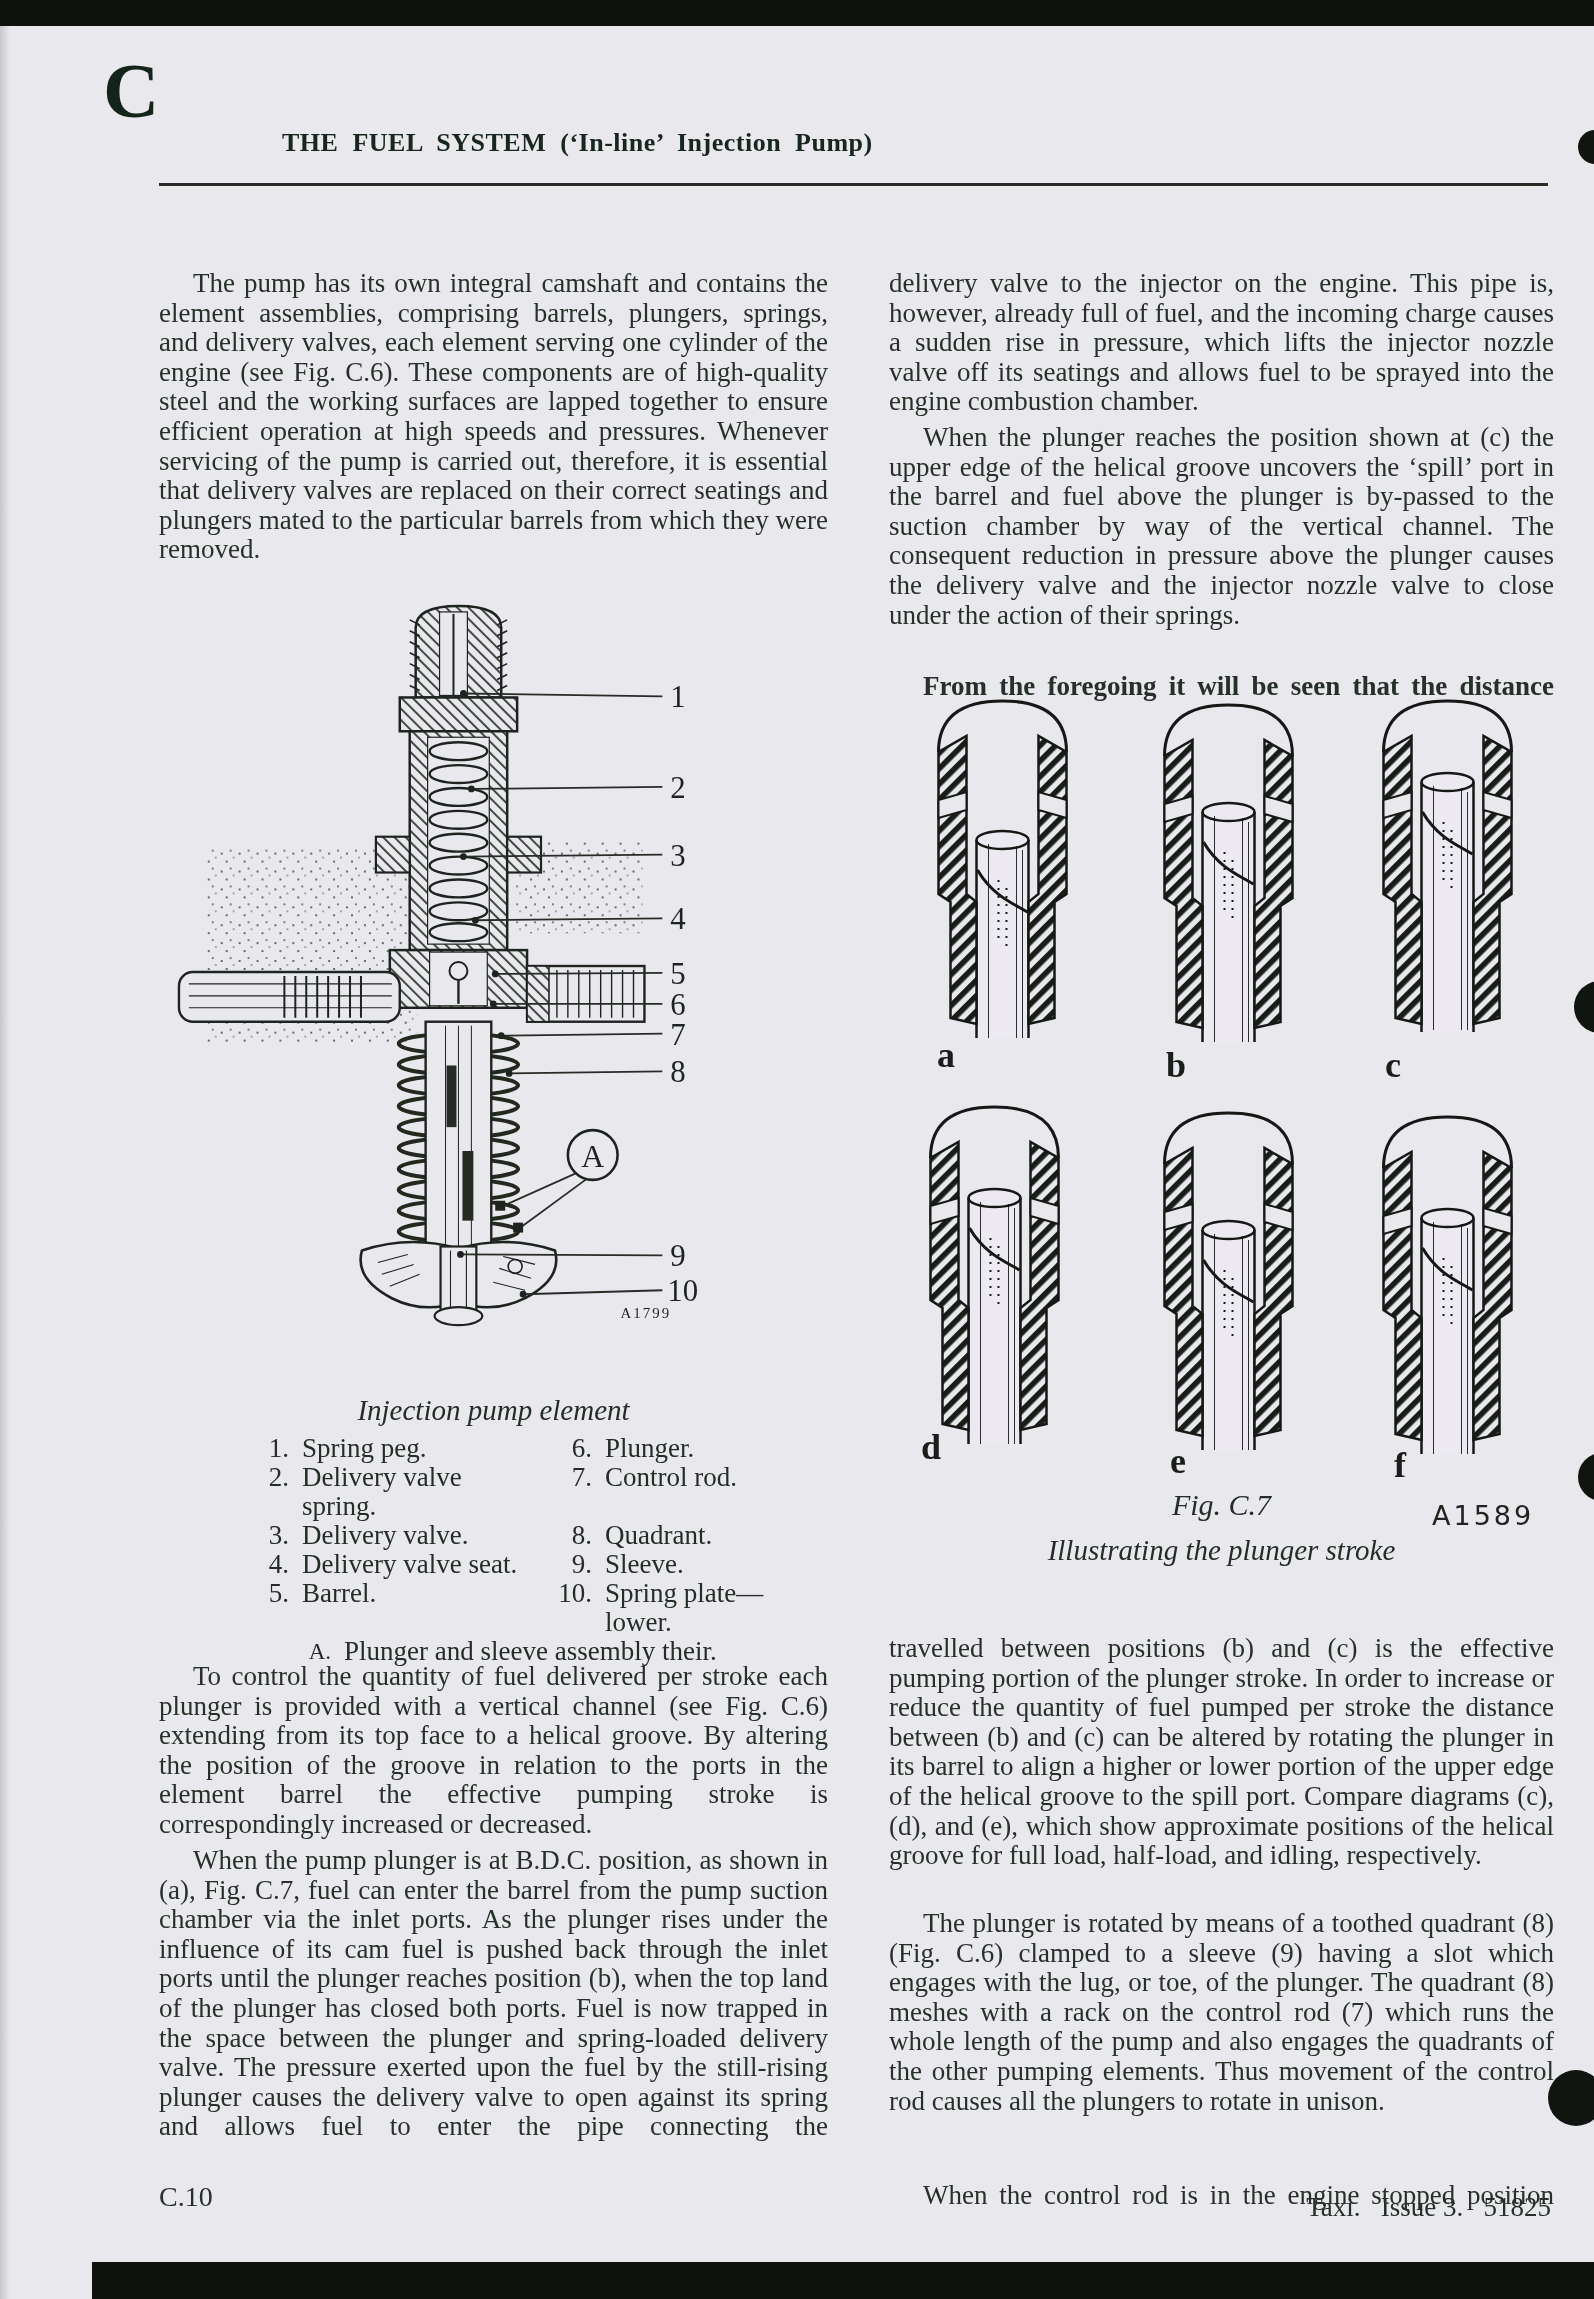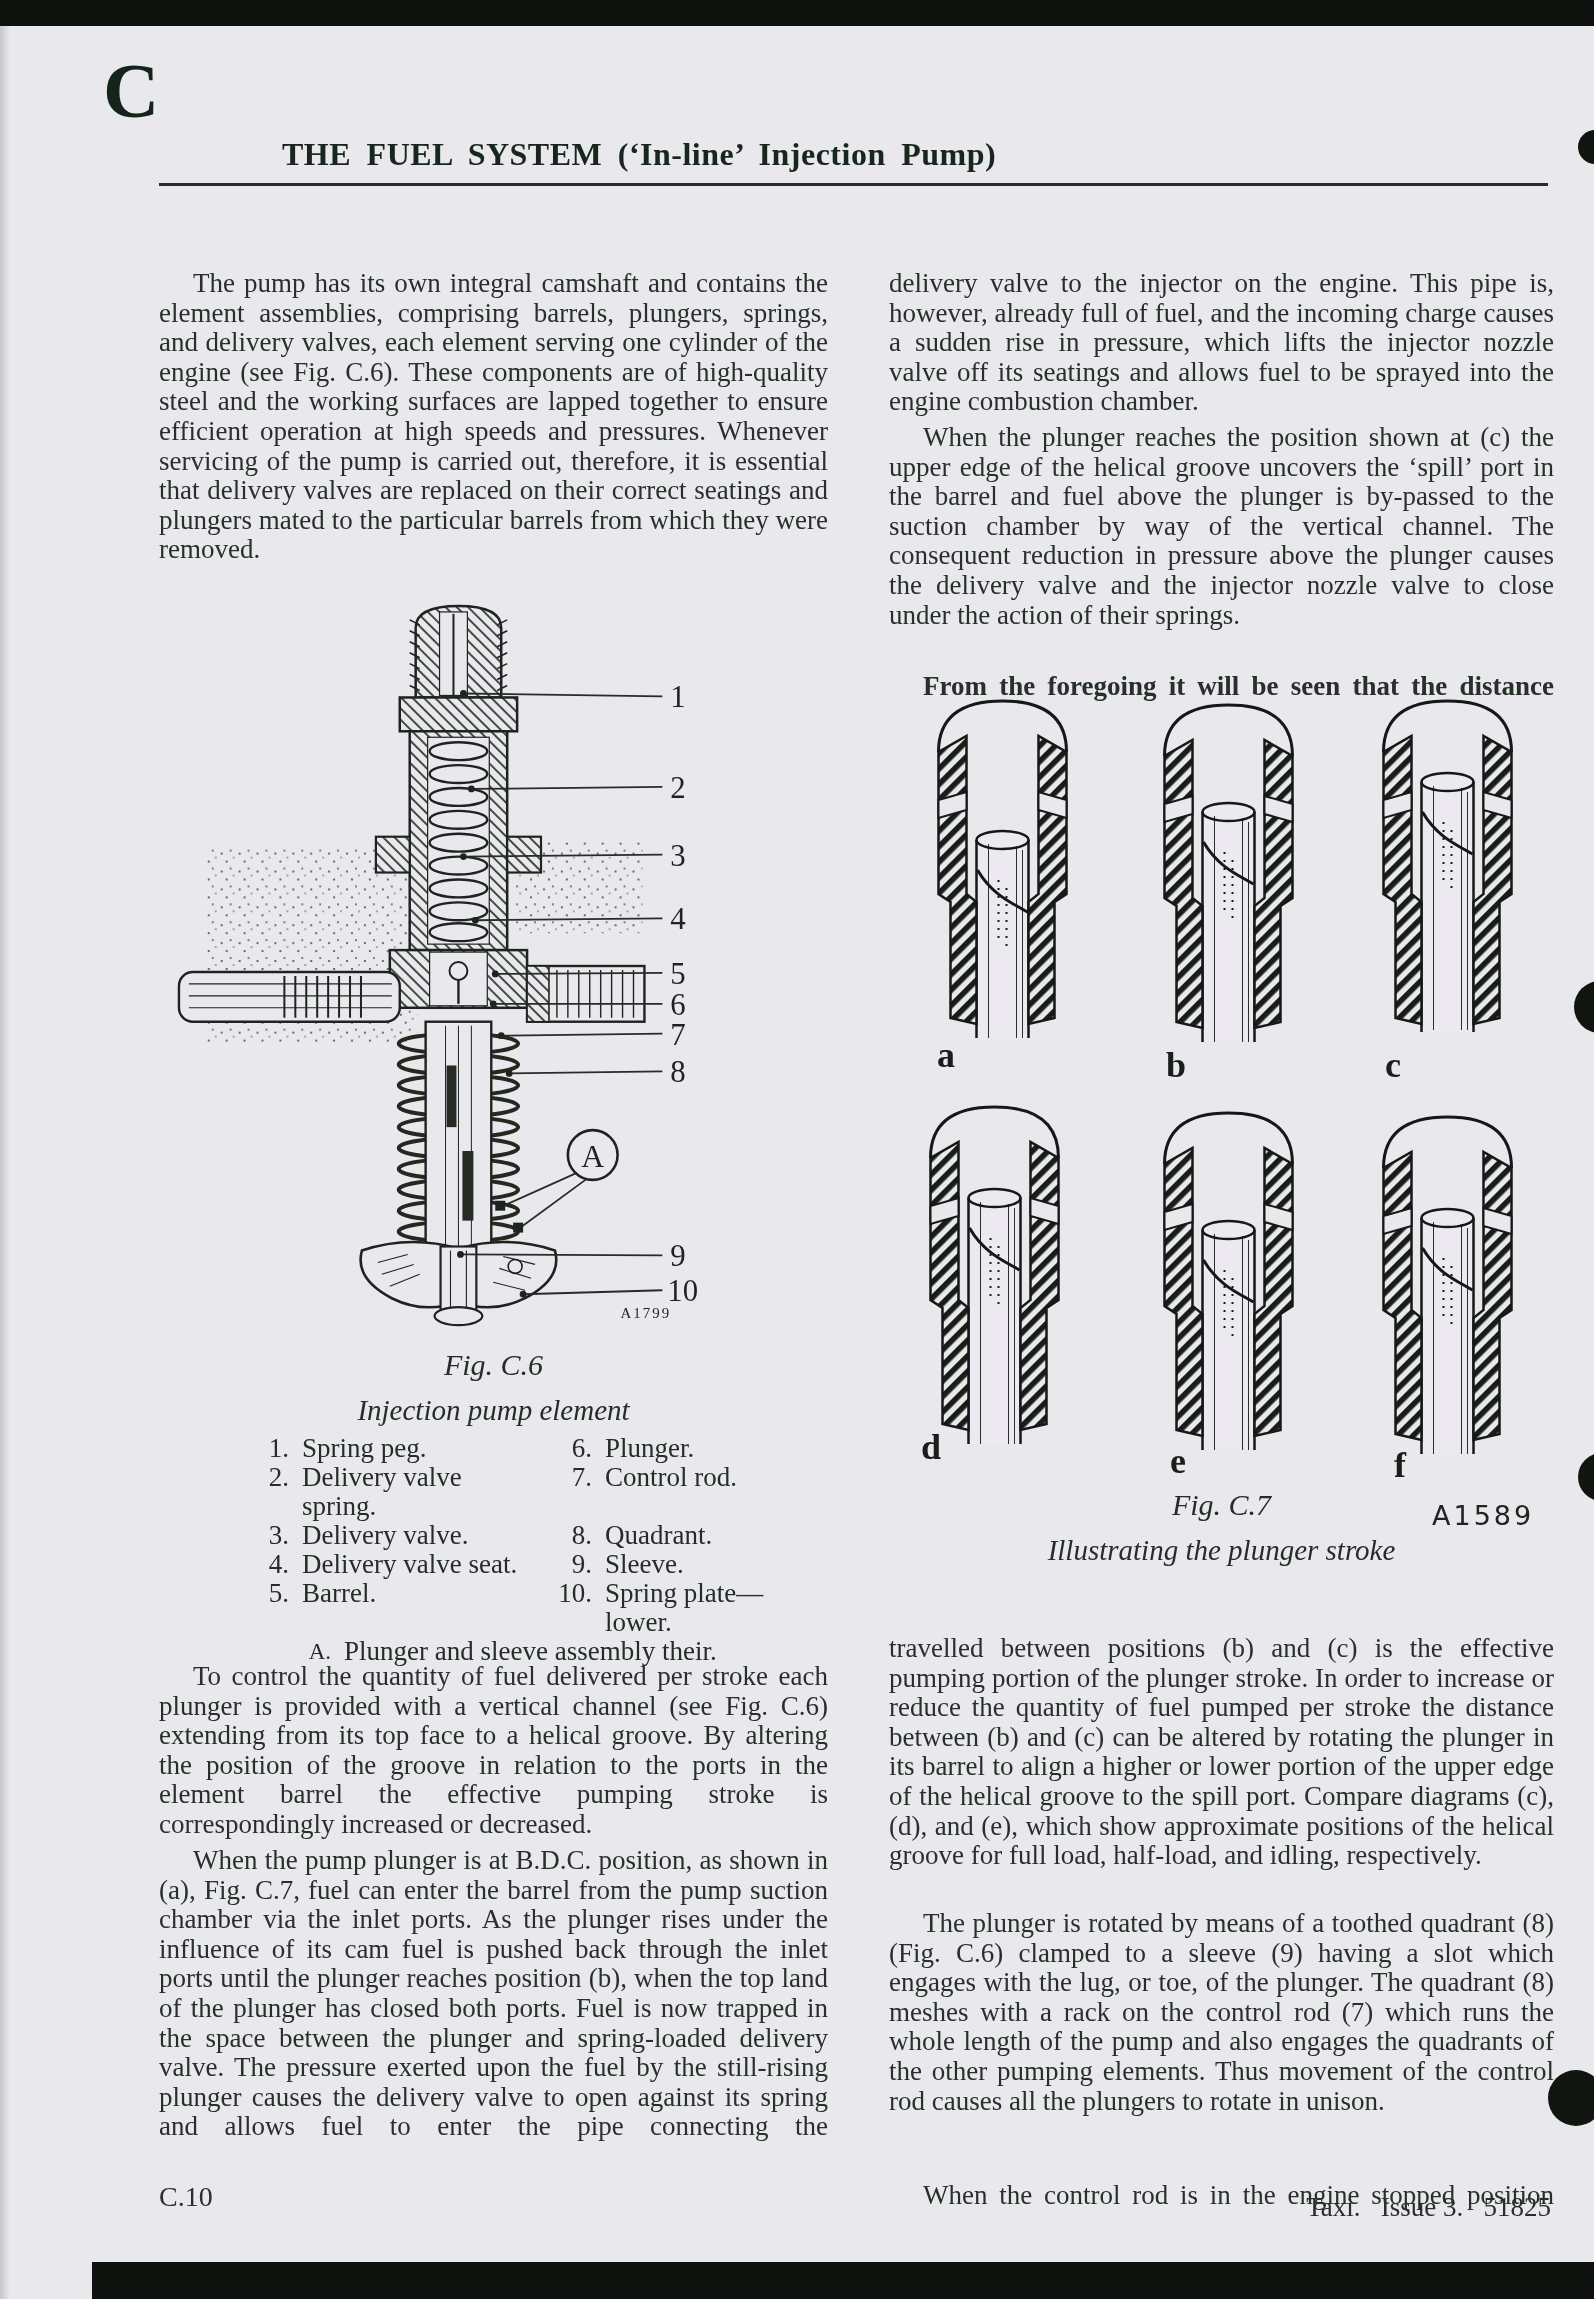--- a/index.html
+++ b/index.html
@@ -7,21 +7,21 @@
   .page{position:relative;width:1595px;height:2299px;background:#e9e8ed;overflow:hidden;
         font-family:"Liberation Serif",serif;color:#242e27;}
   .page::before{content:"";position:absolute;left:0;top:0;width:10px;height:100%;
         background:linear-gradient(90deg,#c7c7cd,#e9e8ed);}
   .bar{position:absolute;background:#0d120e;}
   .bar-top{left:0;top:0;width:1595px;height:26px;}
   .bar-bottom{left:92px;top:2262px;width:1503px;height:38px;}
   .blob{position:absolute;background:#10150f;border-radius:50%;}
   .section-letter{position:absolute;left:103px;top:52px;font-size:78px;font-weight:bold;
         color:#14241b;line-height:1;}
-  .page-title{position:absolute;left:282px;top:136px;font-size:32px;font-weight:bold;
+  .page-title{position:absolute;left:282px;top:128px;font-size:26px;font-weight:bold;
         color:#17271e;letter-spacing:0.5px;word-spacing:7px;white-space:nowrap;}
   .rule{position:absolute;left:159px;top:183px;width:1389px;height:3px;background:#272c25;}
   .col{position:absolute;top:242px;}
   .col-left{left:159px;width:669px;height:1980px;}
   .col-right{left:889px;width:665px;height:1980px;}
   .bp{position:absolute;left:0;width:100%;font-size:27px;line-height:29.6px;
       text-align:justify;color:#273129;}
   .ind{text-indent:34px;}
   .tal-just{text-align-last:justify;}
   .figcap{position:absolute;width:100%;text-align:center;font-style:italic;font-size:30px;color:#242e27;}
@@ -211,21 +211,20 @@
           <circle cx="430" cy="560" r="25" fill="none" stroke="#1d231e" stroke-width="2.6"></circle>
           <text x="430" y="572" font-size="32" text-anchor="middle">A</text>
           <path d="M414,578 L338,612 M424,584 L356,634" stroke="#262c26" stroke-width="1.8"></path>
           <rect x="332" y="606" width="10" height="10" fill="#1d231e"></rect>
           <rect x="350" y="628" width="10" height="10" fill="#1d231e"></rect>
         </g>
         <text x="458" y="724" font-size="15" letter-spacing="2">A1799</text>
       </svg>
     </div>
 
-    <div class="figcap" style="top:1106px;">Fig. C.6</div>
     <div class="figcap figcap-sub" style="top:1152px;">Injection pump element</div>
 
     <div class="legend">
       <div class="lrow">
         <span class="lnum">1.</span>
         <span class="llabel">Spring peg.</span>
         <span class="lnum2">6.</span>
         <span>Plunger.</span>
       </div>
       <div class="lrow">

